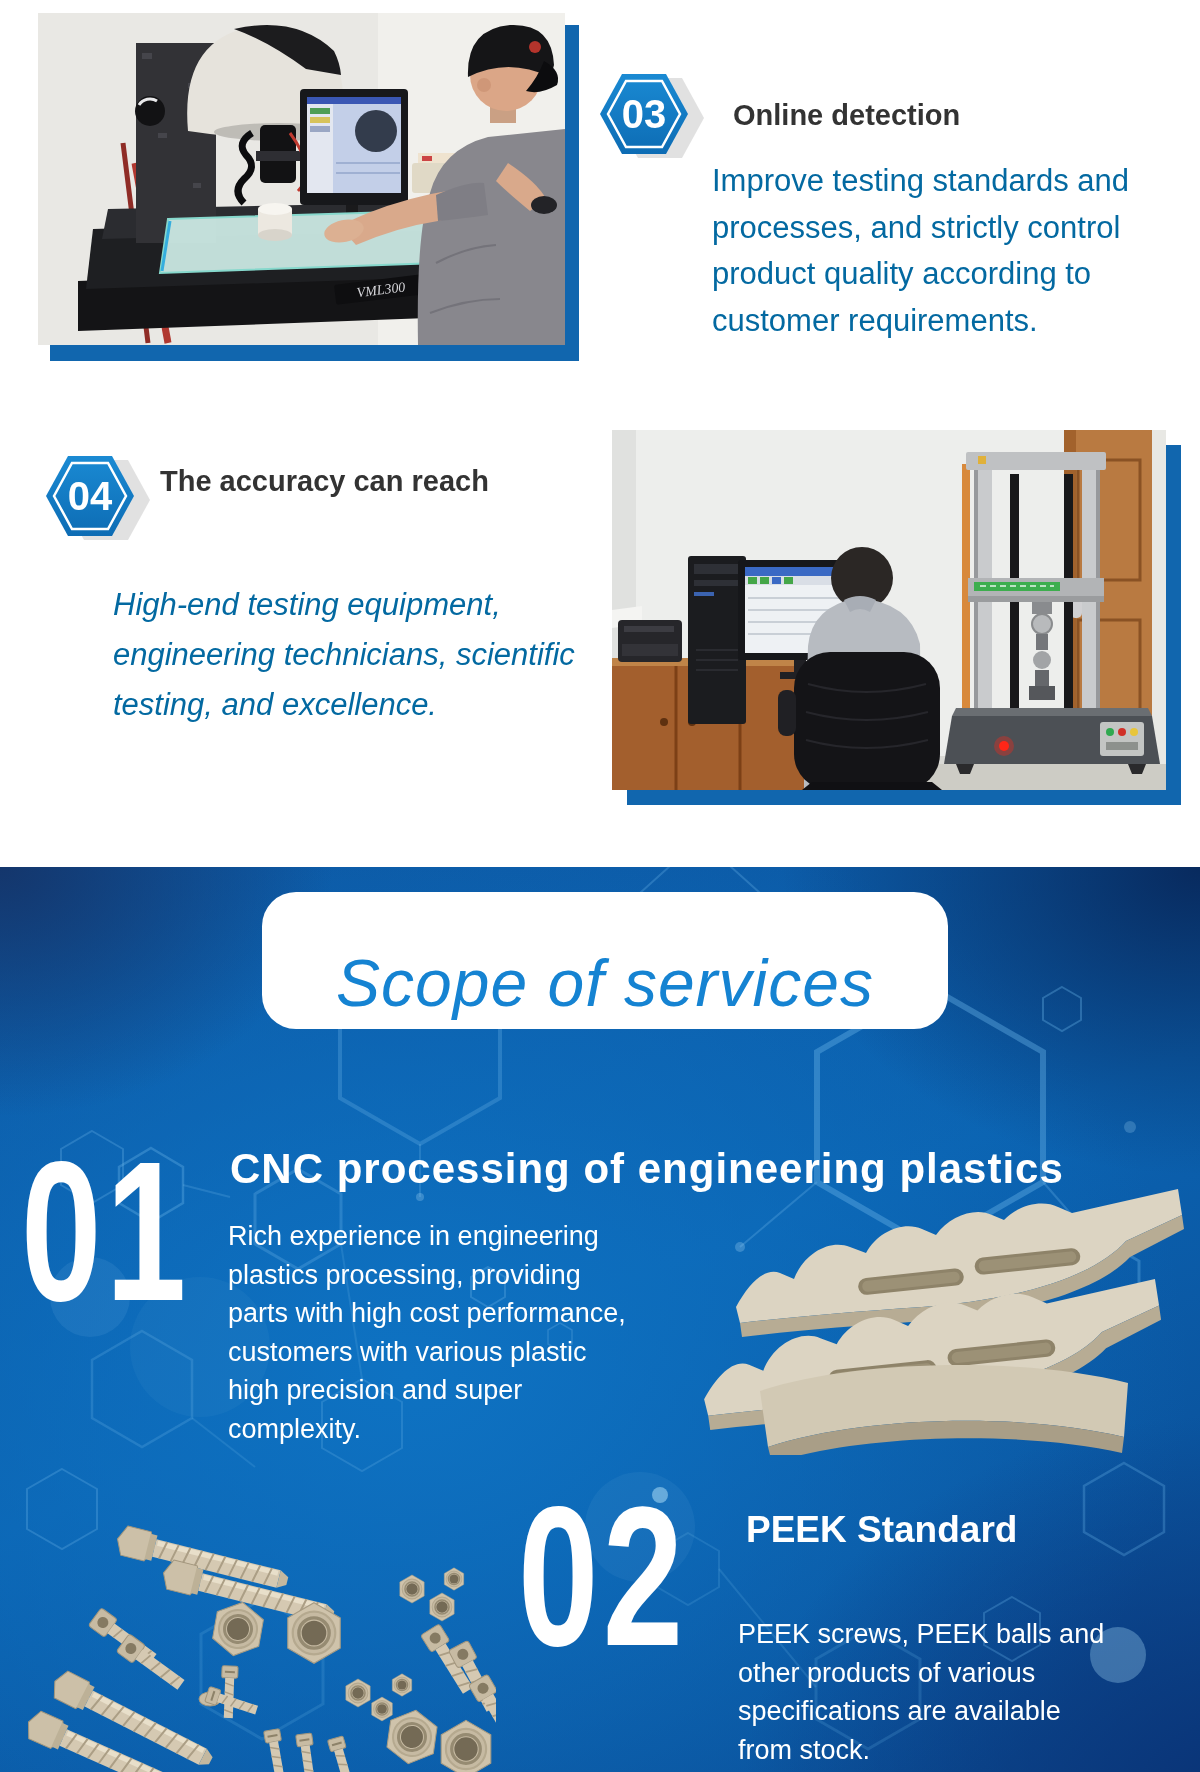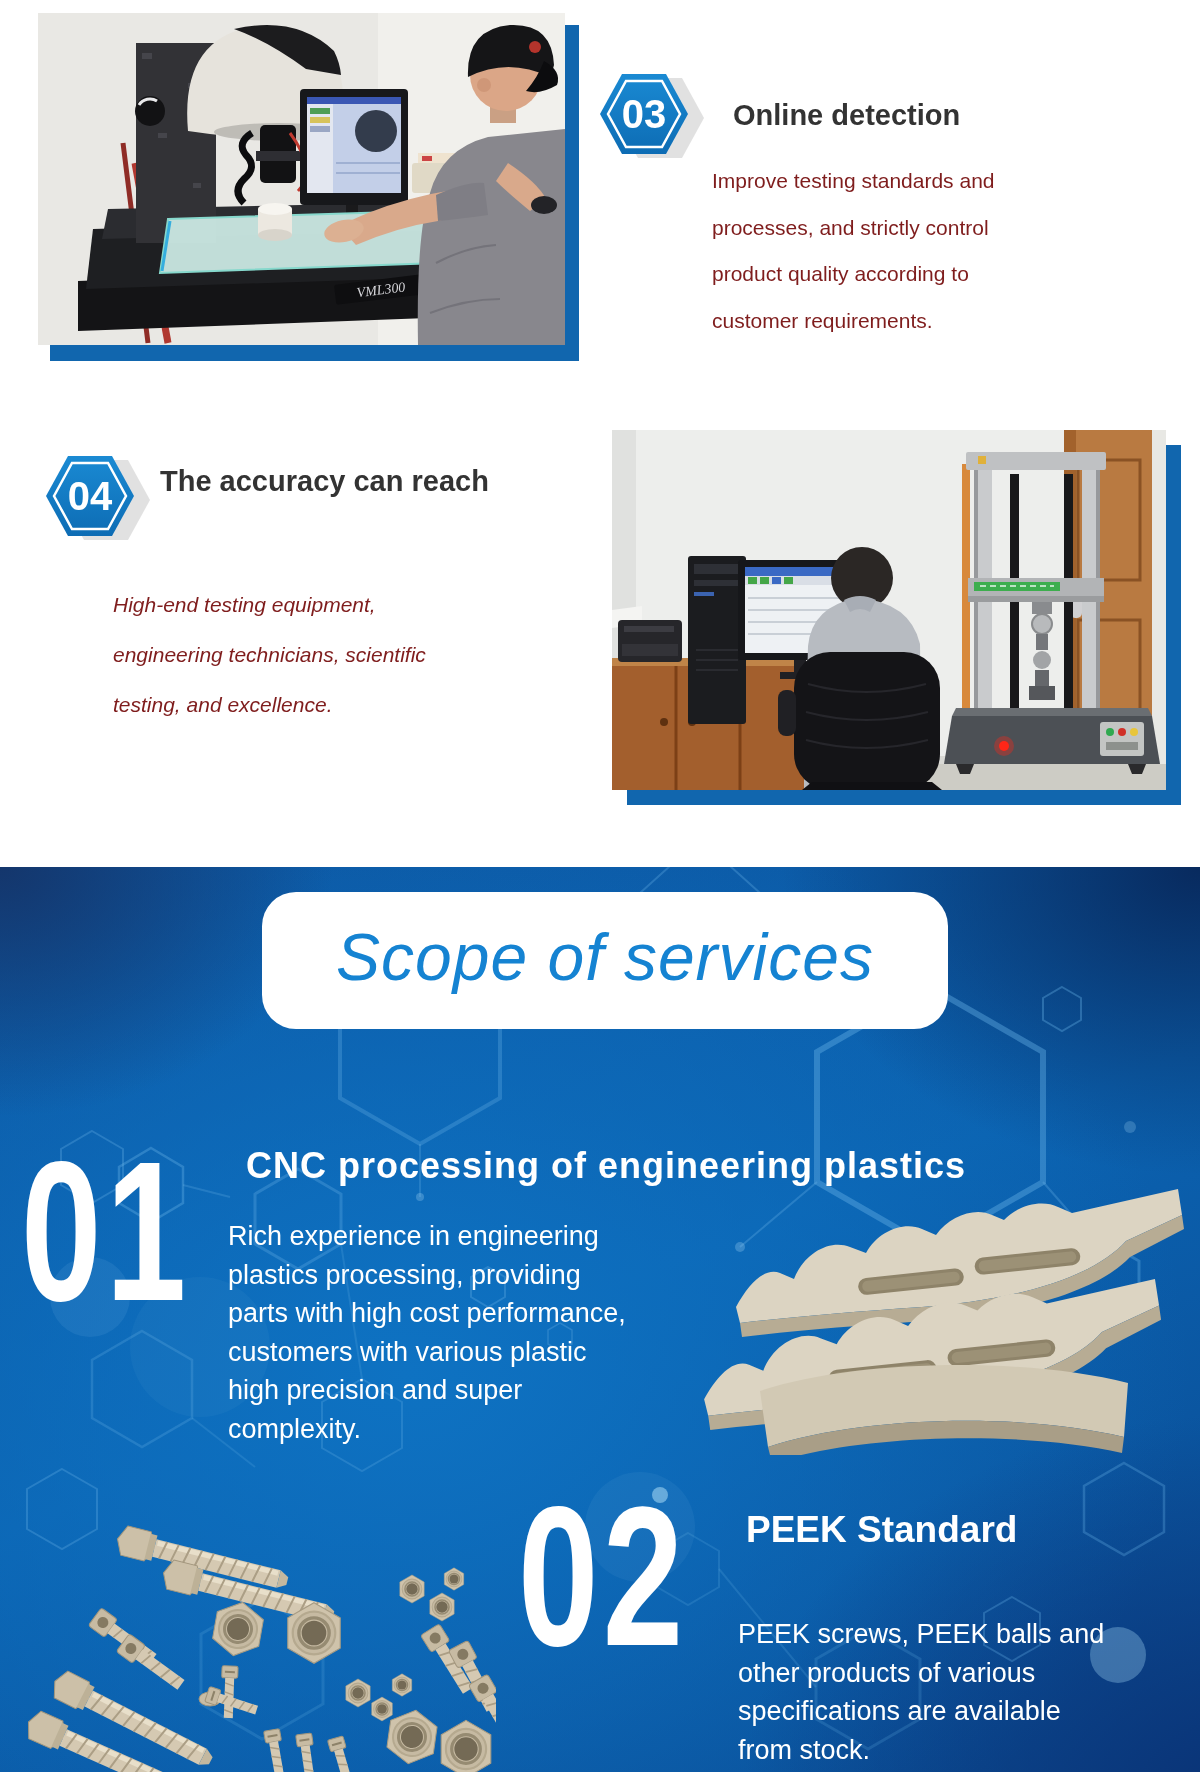--- a/index.html
+++ b/index.html
@@ -3,33 +3,33 @@
 <meta charset="utf-8">
 <style>
   html,body{margin:0;padding:0;background:#ffffff;}
   .page{position:relative;width:1200px;height:1772px;overflow:hidden;
         font-family:"Liberation Sans",sans-serif;background:#ffffff;}
   .abs{position:absolute;}
   .photo-shadow{position:absolute;background:#1166ae;}
   .photo{position:absolute;overflow:hidden;}
   .badge{position:absolute;}
   .sec-title{position:absolute;font-weight:bold;color:#333333;font-size:29px;line-height:46px;white-space:nowrap;text-align:center;}
-  .sec-para{position:absolute;color:#7f1d1d;font-size:21px;white-space:nowrap;}
+  .sec-para{position:absolute;color:#0369a1;font-size:31px;white-space:nowrap;}
   .sec-para .ln{line-height:46.5px;}
   .p04 .ln{line-height:50px;font-style:italic;}
   .blue{position:absolute;left:0;top:867px;width:1200px;height:905px;overflow:hidden;
     background:
       radial-gradient(760px 560px at 100% 0%, #082a5e 0%, rgba(8,42,94,0) 55%),
       radial-gradient(640px 480px at 0% 0%, #14366c 0%, rgba(20,54,108,0) 52%),
       radial-gradient(900px 700px at 103% 103%, #0a3376 0%, rgba(10,51,118,0) 55%),
       radial-gradient(1150px 900px at 34% 56%, #0e72c2 0%, rgba(14,114,194,0) 68%),
       linear-gradient(158deg, #0d55a0 0%, #0b62b0 48%, #0a4a92 100%);}
   .pattern{position:absolute;left:0;top:0;}
   .banner{position:absolute;left:262px;top:25px;width:686px;height:137px;background:#ffffff;
-          border-radius:34px;display:flex;align-items:center;justify-content:center;padding-bottom:8px;box-sizing:border-box;}
+          border-radius:34px;display:flex;align-items:flex-end;justify-content:center;padding-bottom:8px;box-sizing:border-box;}
   .banner-text{font-size:66px;font-style:italic;color:#1583d2;letter-spacing:1px;white-space:nowrap;}
   .bignum{position:absolute;color:#ffffff;font-weight:bold;font-size:198px;line-height:1;
           letter-spacing:6px;transform:scaleX(.73);transform-origin:left top;white-space:nowrap;}
   .svc-title{position:absolute;color:#ffffff;font-weight:bold;white-space:nowrap;}
   .svc-para{position:absolute;color:#ffffff;font-size:27px;white-space:nowrap;}
   .svc-para .ln{line-height:38.6px;}
 </style>
 </head>
 <body>
 
@@ -322,21 +322,21 @@
         <circle cx="90" cy="430" r="40" opacity=".1"></circle>
         <circle cx="1130" cy="260" r="6" opacity=".25"></circle>
       </g>
     </svg>
 
     <div class="banner">
       <span class="banner-text">Scope of services</span>
     </div>
 
     <div class="bignum" style="left:21px;top:266px;">01</div>
-    <div class="svc-title" style="left:246px;top:278px;font-size:36px;letter-spacing:1px;">CNC processing of engineering plastics</div>
+    <div class="svc-title" style="left:230px;top:278px;font-size:42px;letter-spacing:1px;">CNC processing of engineering plastics</div>
     <div class="svc-para" style="left:228px;top:350px;">
       <div class="ln">Rich experience in engineering</div>
       <div class="ln">plastics processing, providing</div>
       <div class="ln">parts with high cost performance,</div>
       <div class="ln">customers with various plastic</div>
       <div class="ln">high precision and super</div>
       <div class="ln">complexity.</div>
     </div>
 
     <svg class="abs" style="left:696px;top:318px;" width="490" height="270" viewBox="0 0 490 270">

